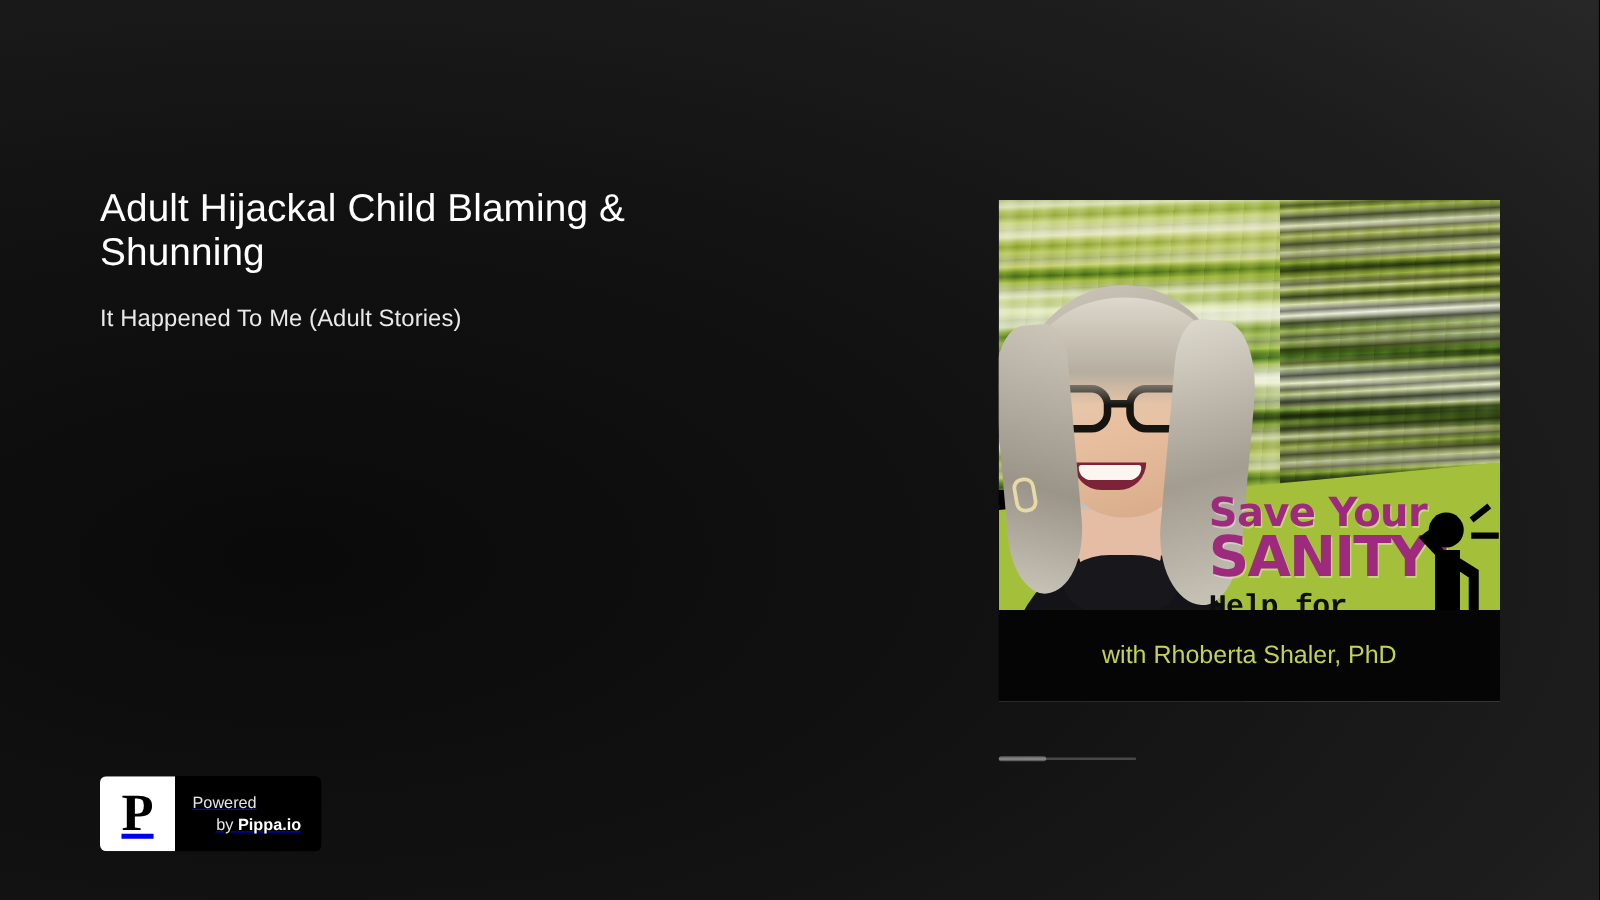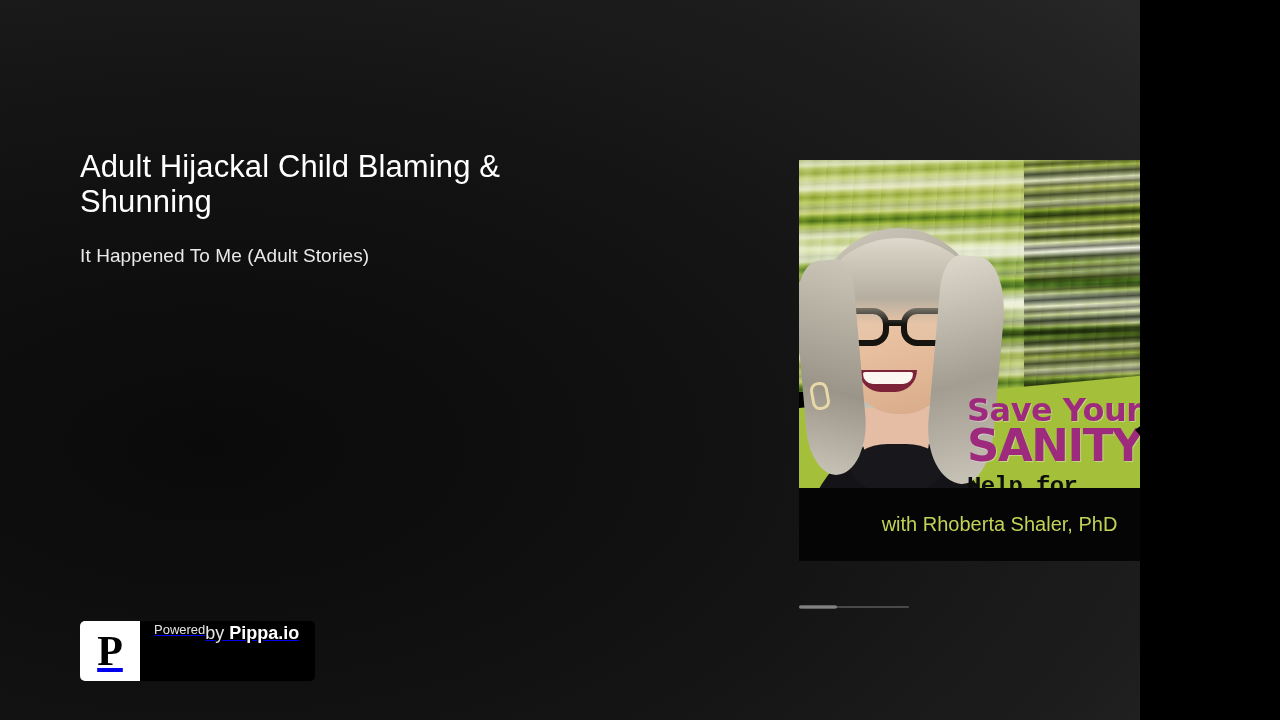--- a/index.html
+++ b/index.html
@@ -9,21 +9,21 @@
   }
   body {
     width: 1280px;
     height: 720px;
     overflow: hidden;
     font-family: "Liberation Sans", sans-serif;
   }
 
   #player {
     position: relative;
-    width: 1140px;
+    width: 1279px;
     height: 720px;
     background:
       radial-gradient(140% 120% at 18% 62%, #0a0a0a 0%, #121212 34%, #1d1d1d 62%, #2e2e2e 88%, #363636 100%),
       linear-gradient(135deg, #2f2f2f 0%, #1a1a1a 30%, #101010 55%, #1c1c1c 78%, #323232 100%);
     overflow: hidden;
   }
 
   
   .meta {
     position: absolute;
@@ -373,32 +373,33 @@
     color: #000;
     font-family: "Liberation Serif", serif;
     font-weight: bold;
     font-size: 42px;
     line-height: 1;
   }
   .badge-text {
     background: #000;
     padding: 0 16px 0 14px;
     display: flex;
-    flex-direction: row;
+    flex-direction: column;
     justify-content: center;
   }
   .badge-l1 {
     color: #e6e6e6;
     font-size: 13px;
     line-height: 1.35;
   }
   .badge-l2 {
     color: #e6e6e6;
-    font-size: 18px;
+    font-size: 13px;
     line-height: 1.35;
+    margin-left: 19px;
   }
   .badge-l2 b { color: #ffffff; }
 </style>
 </head>
 <body>
 
 <div id="player">
 
   <div class="meta">
     <h1 class="ep-title">Adult Hijackal Child Blaming &amp; Shunning</h1>

